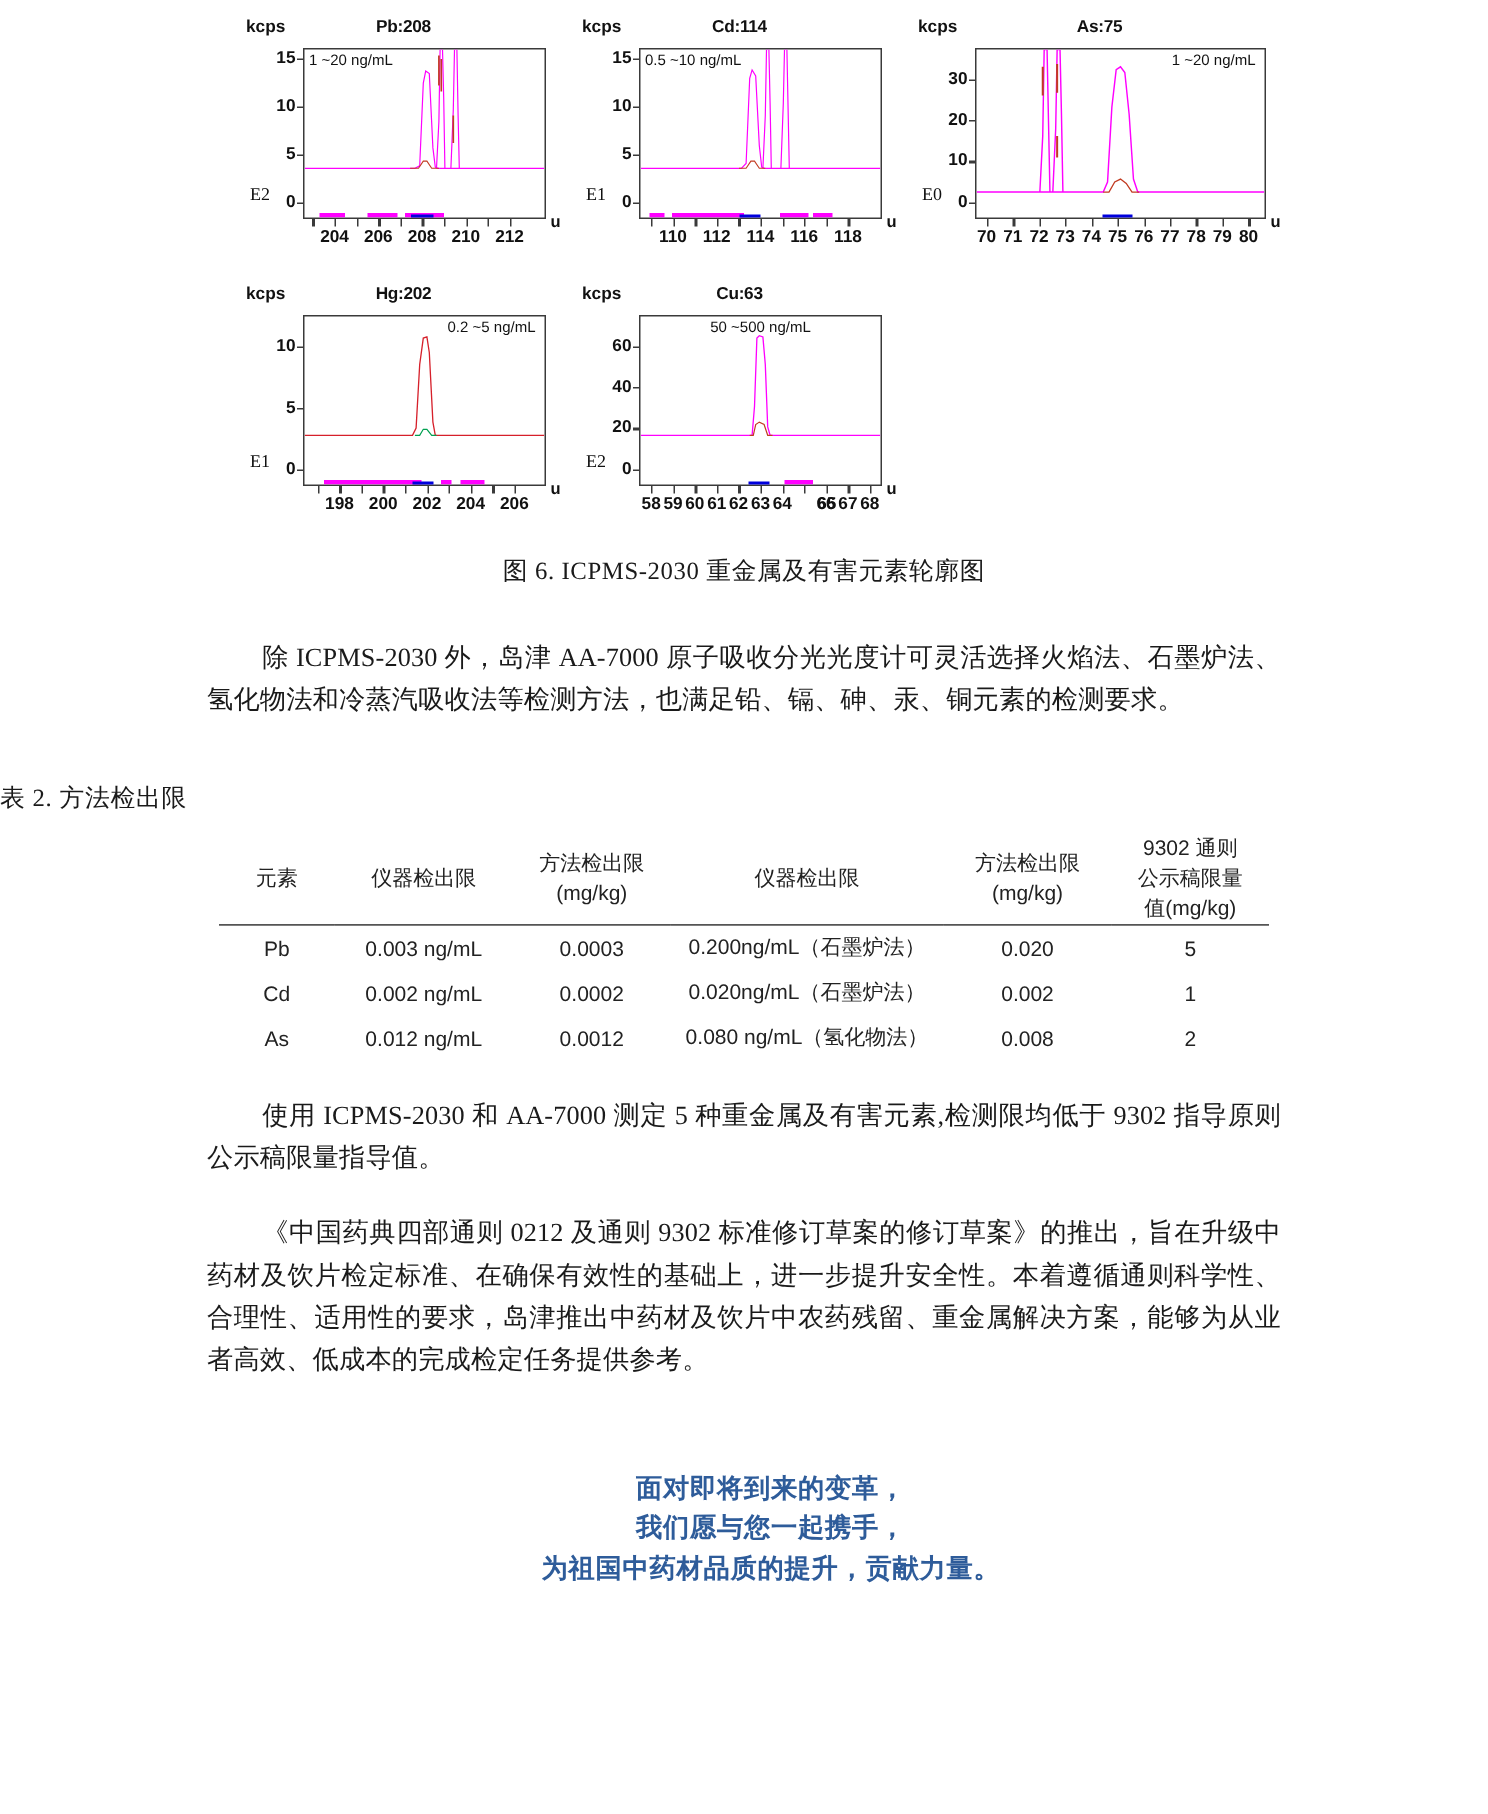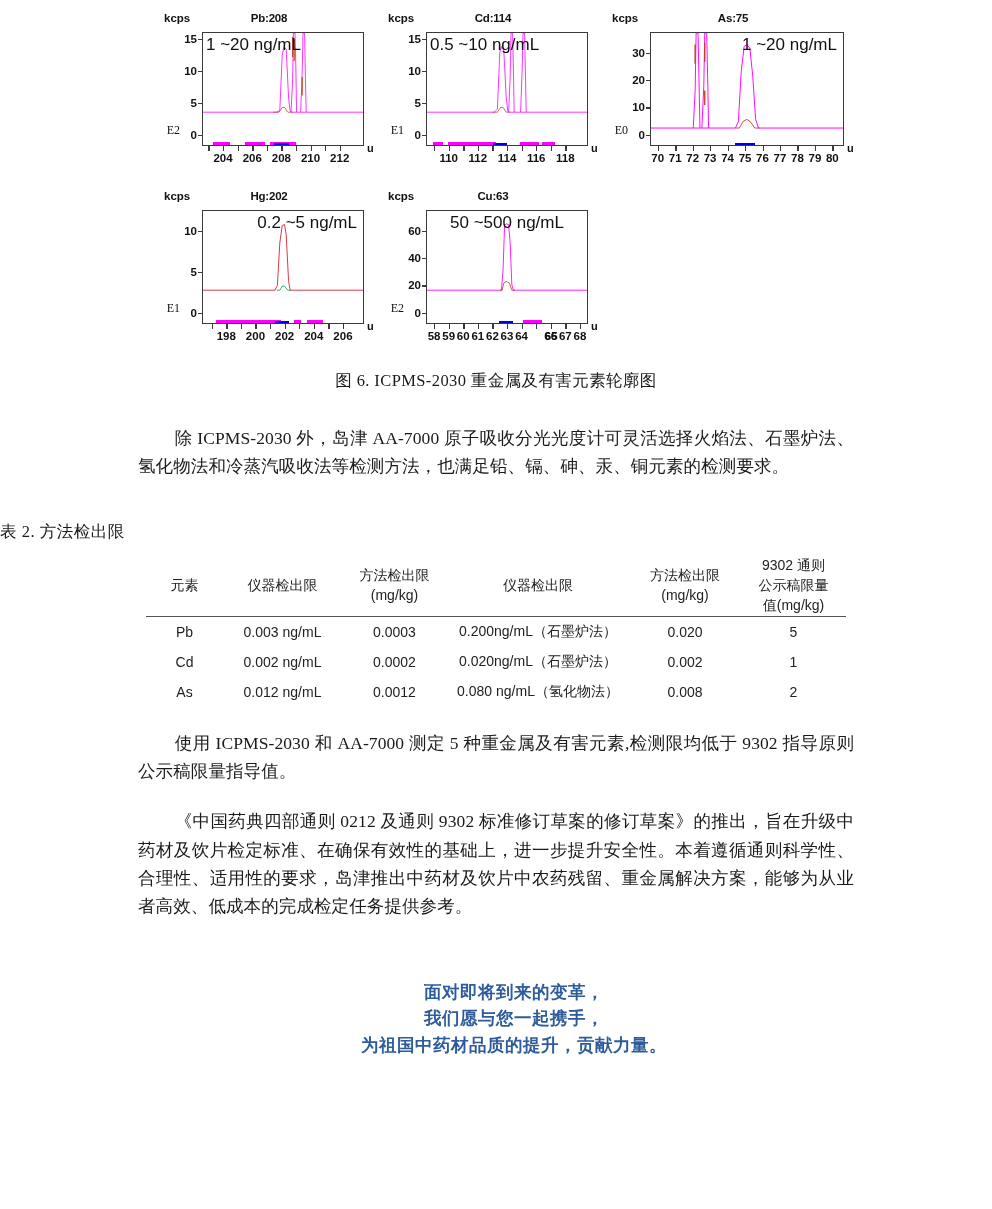--- a/index.html
+++ b/index.html
@@ -65,21 +65,21 @@
   .plot-box {
     position: absolute;
     inset: 0;
     border: 1.3px solid #3a3a3a;
     box-sizing: border-box;
     background: #fff;
     overflow: hidden;
   }
   .conc-label {
     position: absolute;
-    font-size: 17px;
+    font-size: 10px;
     color: #111;
     white-space: nowrap;
     z-index: 6;
     font-family: "Liberation Sans", "DejaVu Sans", sans-serif;
   }
   .conc-label.tl { left: 3px; top: 2px; }
   .conc-label.tr { right: 6px; top: 2px; }
   .conc-label.tc { left: 50%; transform: translateX(-50%); top: 2px; }
 
   .ytick {

